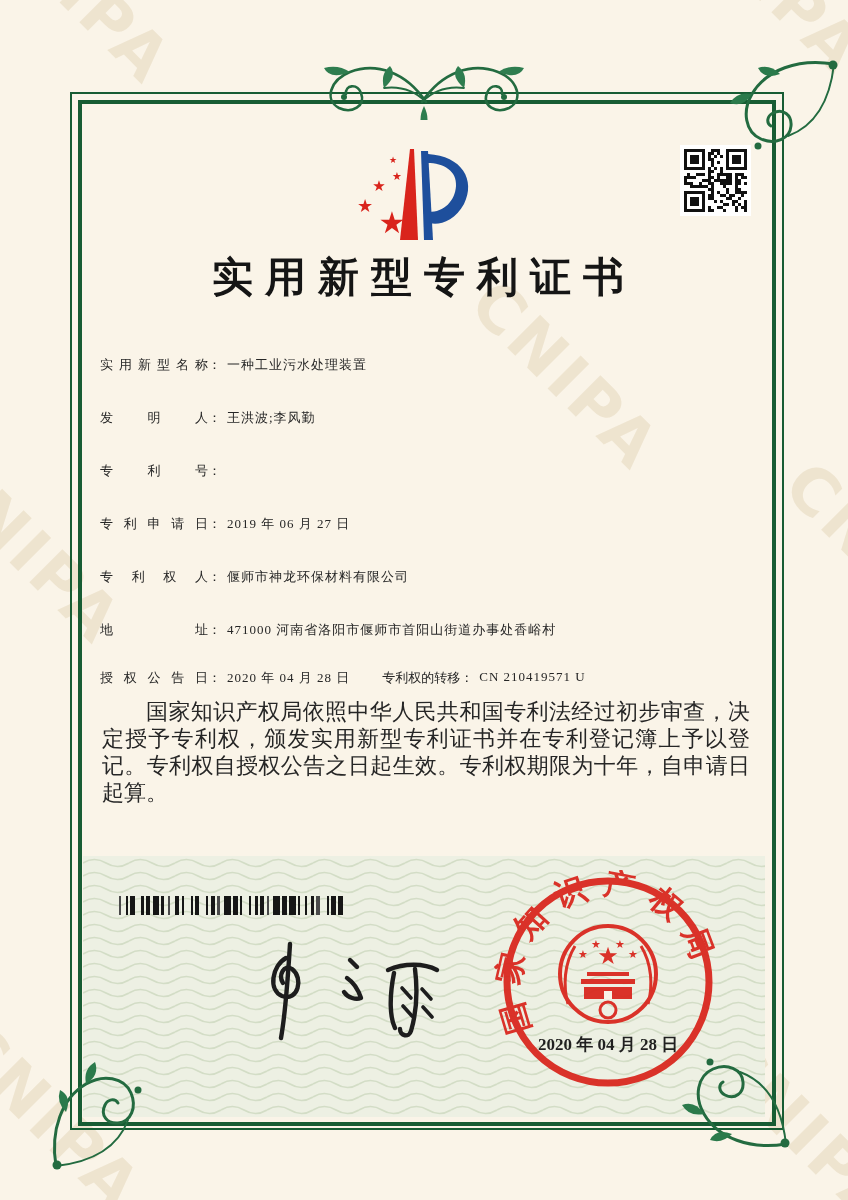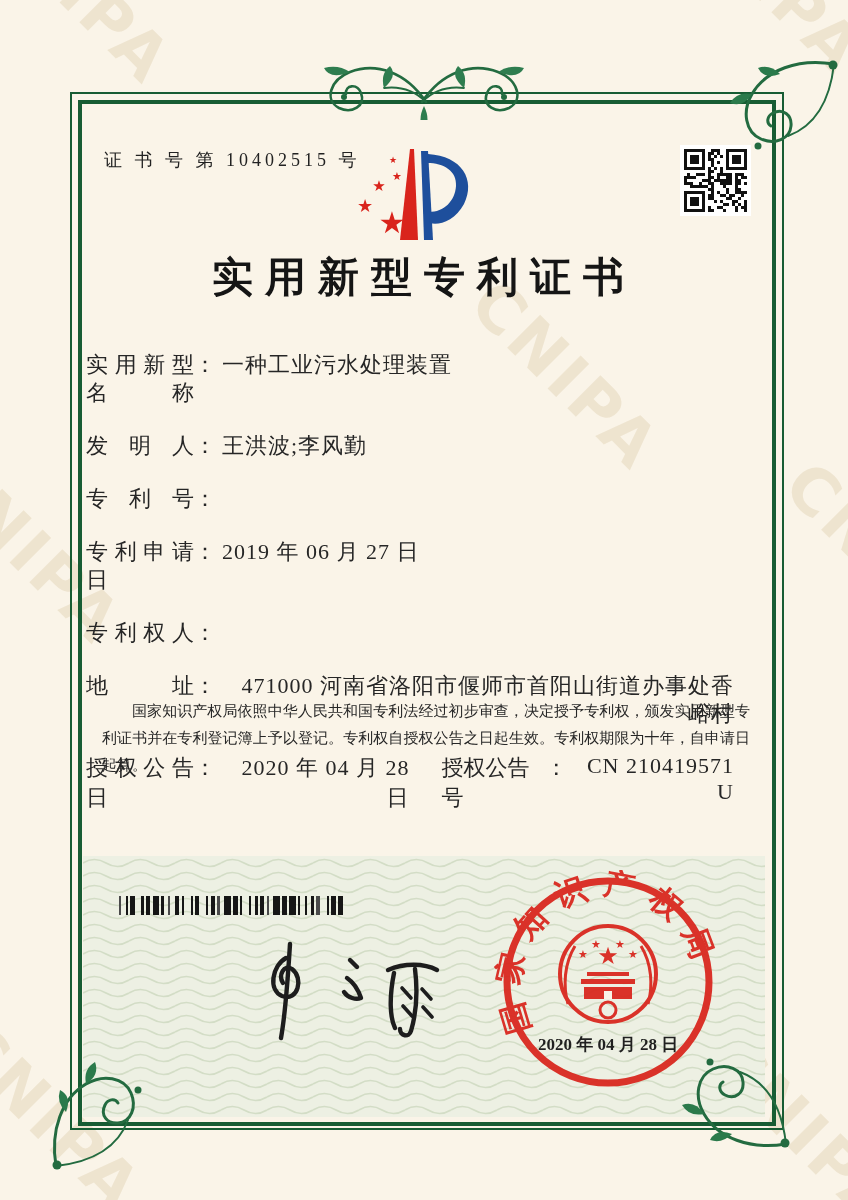--- a/index.html
+++ b/index.html
@@ -26,29 +26,29 @@
   .wave-area{position:absolute;left:83px;top:856px;width:682px;height:261px;overflow:hidden;}
   
   .cert-no{position:absolute;left:104px;top:148px;font-size:18px;letter-spacing:4px;color:#222;}
   .logo{position:absolute;left:334px;top:136px;}
   .qr-box{position:absolute;left:680px;top:145px;width:71px;height:71px;background:#fff;display:flex;align-items:center;justify-content:center;}
   .doc-title{
     position:absolute;left:0;top:250px;width:100%;text-align:center;
     font-size:41px;font-weight:bold;letter-spacing:12px;color:#151515;
   }
   
-  .fields{position:absolute;left:86px;top:351px;width:648px;font-size:22px;font-family:Liberation Serif, serif;}
+  .fields{position:absolute;left:100px;top:351px;width:648px;font-size:13px;font-family:Liberation Serif, serif;}
   .frow{display:flex;margin-bottom:25px;line-height:28px;}
   .flabel{display:inline-block;width:108px;text-align:justify;text-align-last:justify;flex:none;}
   .fcolon{flex:none;margin-right:6px;}
   .fvalue{letter-spacing:1px;text-align:right;}
   .auth-row{display:flex;margin-top:16px;}
   .auth2{margin-left:32px;display:flex;}
   
-  .body-text{position:absolute;left:102px;top:698px;width:648px;font-size:15px;line-height:27px;text-align:justify;}
+  .body-text{position:absolute;left:102px;top:698px;width:648px;font-size:22px;line-height:27px;text-align:justify;}
   .body-text p{margin:0;text-indent:2em;}
   
   .barcode{position:absolute;left:119px;top:896px;width:224px;height:19px;display:flex;align-items:stretch;background:transparent;}
   .barcode span{display:block;height:100%;}
   
   .officer{position:absolute;left:114px;top:968px;font-size:18px;letter-spacing:4px;color:#1c1c1c;}
   .officer div{margin-bottom:16px;}
   .signature{position:absolute;left:252px;top:938px;}
   
   .seal{position:absolute;left:494px;top:870px;opacity:.94;}
@@ -125,21 +125,20 @@
   <svg class="orn orn-tr" width="112" height="112">
       <use href="#flourish"></use>
     </svg>
   <svg class="orn orn-bl" width="112" height="112">
       <use href="#flourish"></use>
     </svg>
   <svg class="orn orn-br" width="112" height="112">
       <use href="#flourish"></use>
     </svg>
 
-  <div class="cert-no">证 书 号 第 10402515 号</div>
 
   <svg class="logo" width="182" height="120" viewBox="0 0 182 120">
     <g fill="#d9241c" font-family="'DejaVu Sans',sans-serif" text-anchor="middle">
       <text x="58" y="97" font-size="30">★</text>
       <text x="31" y="76" font-size="18">★</text>
       <text x="45" y="55" font-size="15">★</text>
       <text x="63" y="44" font-size="11">★</text>
       <text x="59" y="27" font-size="9">★</text>
     </g>
     <polygon points="66,104 76,13 80,13 84,104" fill="#d9241c"></polygon>
@@ -303,32 +302,33 @@
         <span class="fcolon">：</span>
     </div>
     <div class="frow">
       <span class="flabel">专利申请日</span>
         <span class="fcolon">：</span>
       <span class="fvalue">2019 年 06 月 27 日</span>
     </div>
     <div class="frow">
       <span class="flabel">专利权人</span>
         <span class="fcolon">：</span>
+      <span class="fvalue">偃师市神龙环保材料有限公司</span>
     </div>
     <div class="frow">
       <span class="flabel">地址</span>
         <span class="fcolon">：</span>
       <span class="fvalue">471000 河南省洛阳市偃师市首阳山街道办事处香峪村</span>
     </div>
     <div class="auth-row">
       <span class="flabel">授权公告日</span>
         <span class="fcolon">：</span>
       <span class="fvalue">2020 年 04 月 28 日</span>
       <span class="auth2">
-        <span>授权公告号</span>
+        <span>专利权的转移</span>
           <span class="fcolon">：</span>
         <span class="fvalue">CN 210419571 U</span>
       </span>
     </div>
   </div>
 
   <div class="body-text">
     <p>国家知识产权局依照中华人民共和国专利法经过初步审查，决定授予专利权，颁发实用新型专利证书并在专利登记簿上予以登记。专利权自授权公告之日起生效。专利权期限为十年，自申请日起算。</p>
   </div>
 

